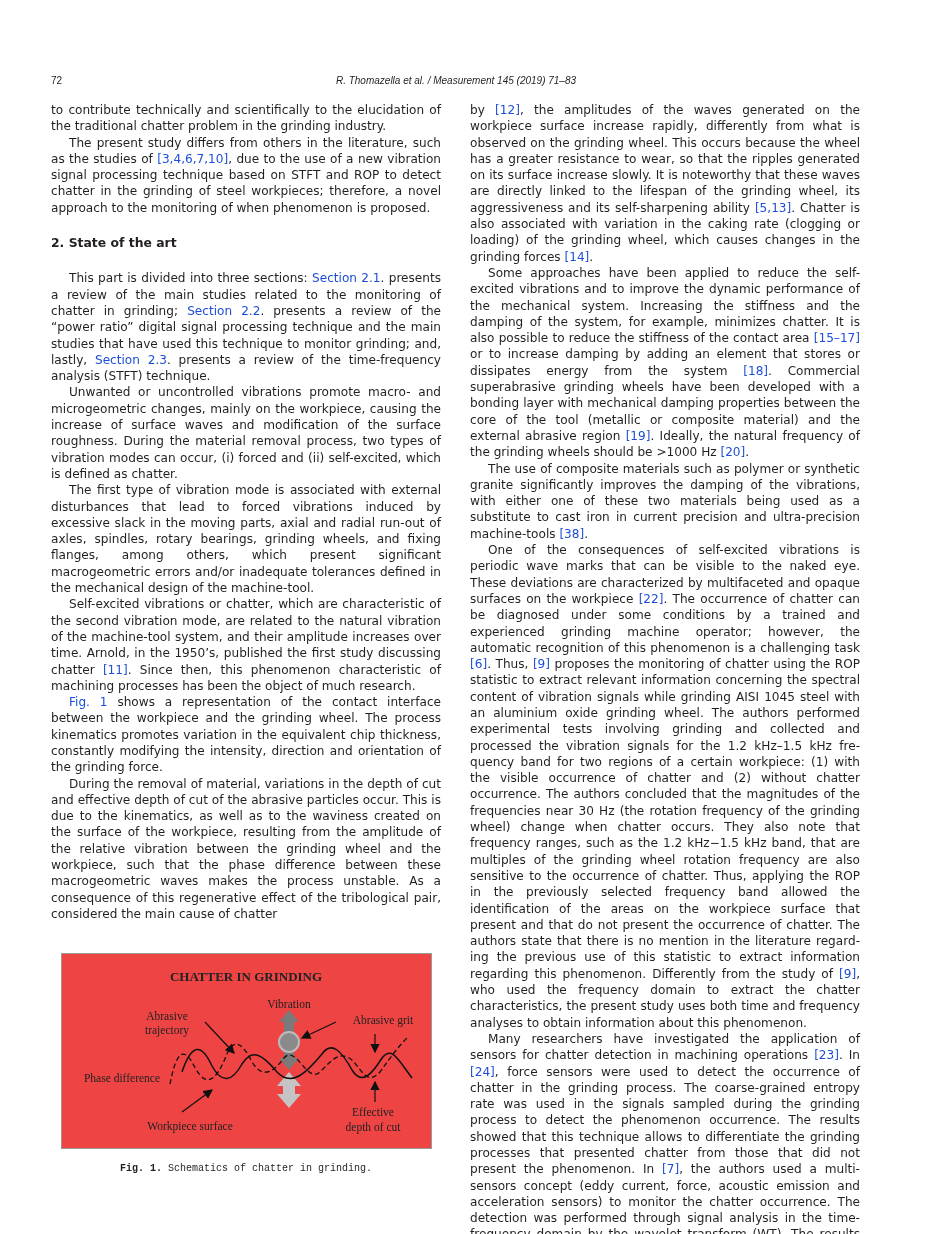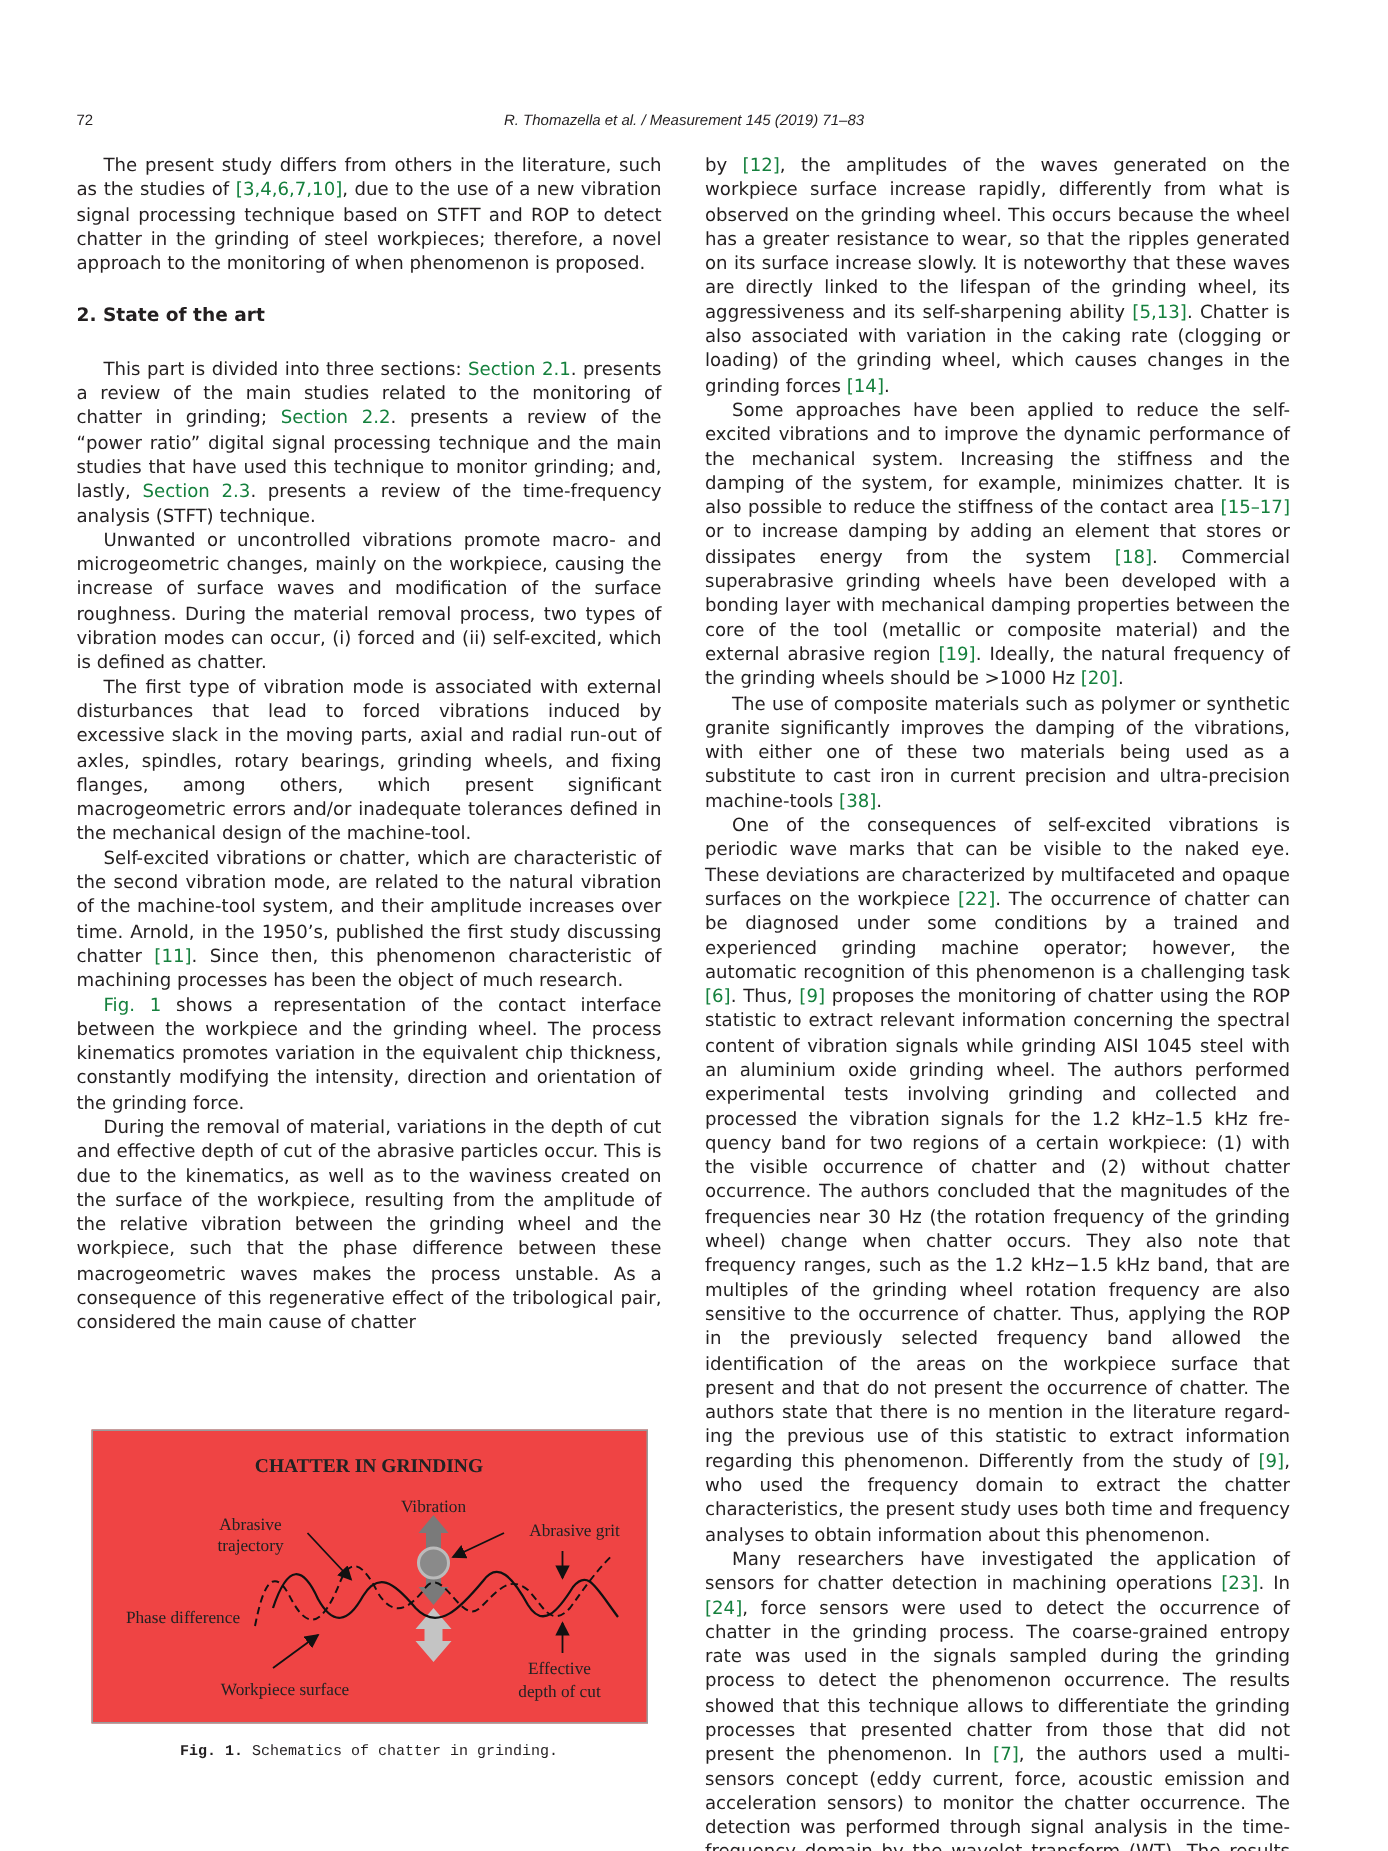--- a/index.html
+++ b/index.html
@@ -17,21 +17,21 @@
   .col {
     position: absolute; top: 102px; width: 390px;
     font-size: 12.1px; line-height: 16.3px; text-align: justify; hyphens: manual;
   }
   .col.left { left: 51px; }
   .col.right { left: 470px; }
   .col p { margin: 0; text-indent: 18px; }
   .col p.noindent { text-indent: 0; }
   .sec-head { font-weight: bold; font-size: 12.4px; margin: 19px 0 19px 0; text-indent: 0; }
   .subsec-head { font-style: italic; margin: 17px 0 17px 0; text-indent: 0; }
-  .link { color: #15803d; }
+  .link { color: #1d4ed8; }
   .figure {
     position: absolute; left: 61px; top: 953px; width: 369px; height: 194px;
     border: 1px solid #9a9a9a; background: #ef4444;
   }
   .figure svg { position: absolute; left: 0; top: 0; }
   .fig-caption {
     position: absolute; left: 51px; top: 1163px; width: 390px; text-align: center;
     font-size: 10px; font-family: Liberation Mono, monospace;
   }
   .fig-caption b { font-weight: bold; }
@@ -41,20 +41,21 @@
 <body>
 
 <div class="page">
 
   <div class="running-head">
     <span class="pnum">72</span>
     <span class="journal">R. Thomazella et al. / Measurement 145 (2019) 71–83</span>
   </div>
 
   <div class="col left">
+    <p class="noindent">to contribute technically and scientifically to the elucidation of the traditional chatter problem in the grinding industry.</p>
     <p><span>The present study differs from others in the literature, such as the studies of </span><a class="link">[3,4,6,7,10]</a><span>, due to the use of a new vibration signal processing technique based on STFT and ROP to detect chatter in the grinding of steel workpieces; therefore, a novel approach to the monitoring of when phenomenon is proposed.</span></p>
 
     <div class="sec-head">2. State of the art</div>
 
     <p><span>This part is divided into three sections: </span><a class="link">Section 2.1</a><span>. presents a review of the main studies related to the monitoring of chatter in grinding; </span><a class="link">Section 2.2</a><span>. presents a review of the “power ratio” digital signal processing technique and the main studies that have used this technique to monitor grinding; and, lastly, </span><a class="link">Section 2.3</a><span>. pre­sents a review of the time-frequency analysis (STFT) technique.</span></p>
 
 
     <p>Unwanted or uncontrolled vibrations promote macro- and microgeometric changes, mainly on the workpiece, causing the increase of surface waves and modification of the surface rough­ness. During the material removal process, two types of vibration modes can occur, (i) forced and (ii) self-excited, which is defined as chatter.</p>
     <p>The first type of vibration mode is associated with external dis­turbances that lead to forced vibrations induced by excessive slack in the moving parts, axial and radial run-out of axles, spindles, rotary bearings, grinding wheels, and fixing flanges, among others, which present significant macrogeometric errors and/or inade­quate tolerances defined in the mechanical design of the machine-tool.</p>
     <p><span>Self-excited vibrations or chatter, which are characteristic of the second vibration mode, are related to the natural vibration of the machine-tool system, and their amplitude increases over time. Arnold, in the 1950’s, published the first study discussing chatter </span><a class="link">[11]</a><span>. Since then, this phenomenon characteristic of machining pro­cesses has been the object of much research.</span></p>

